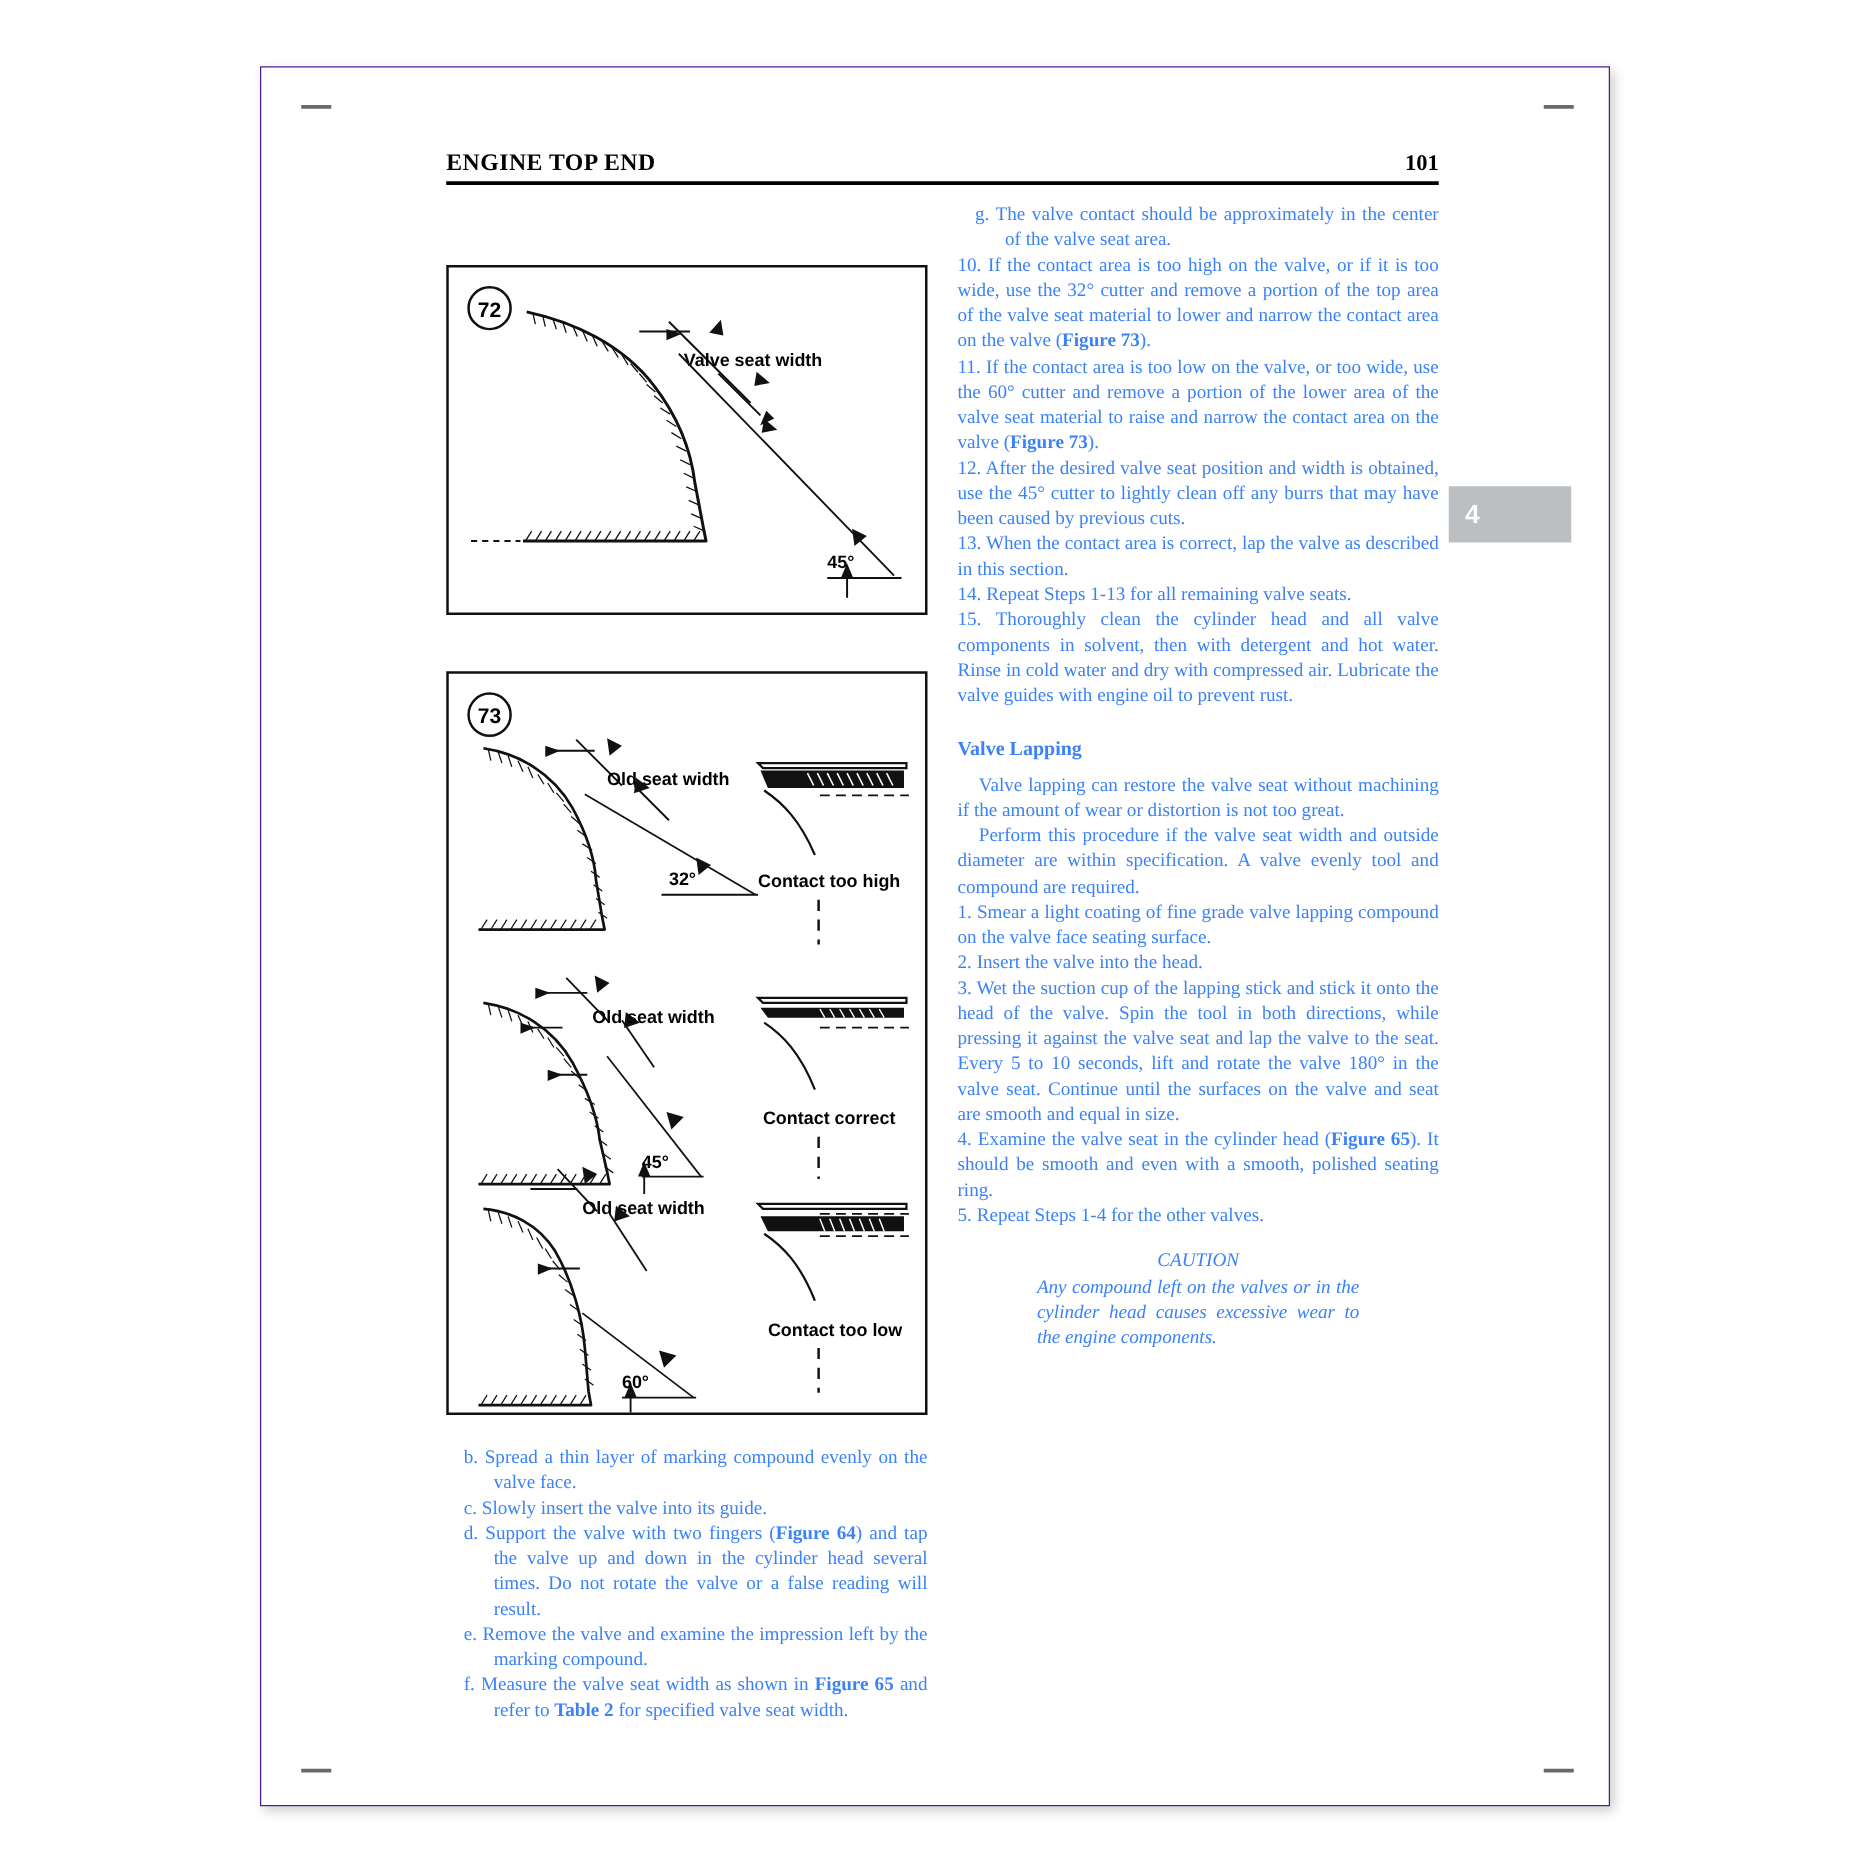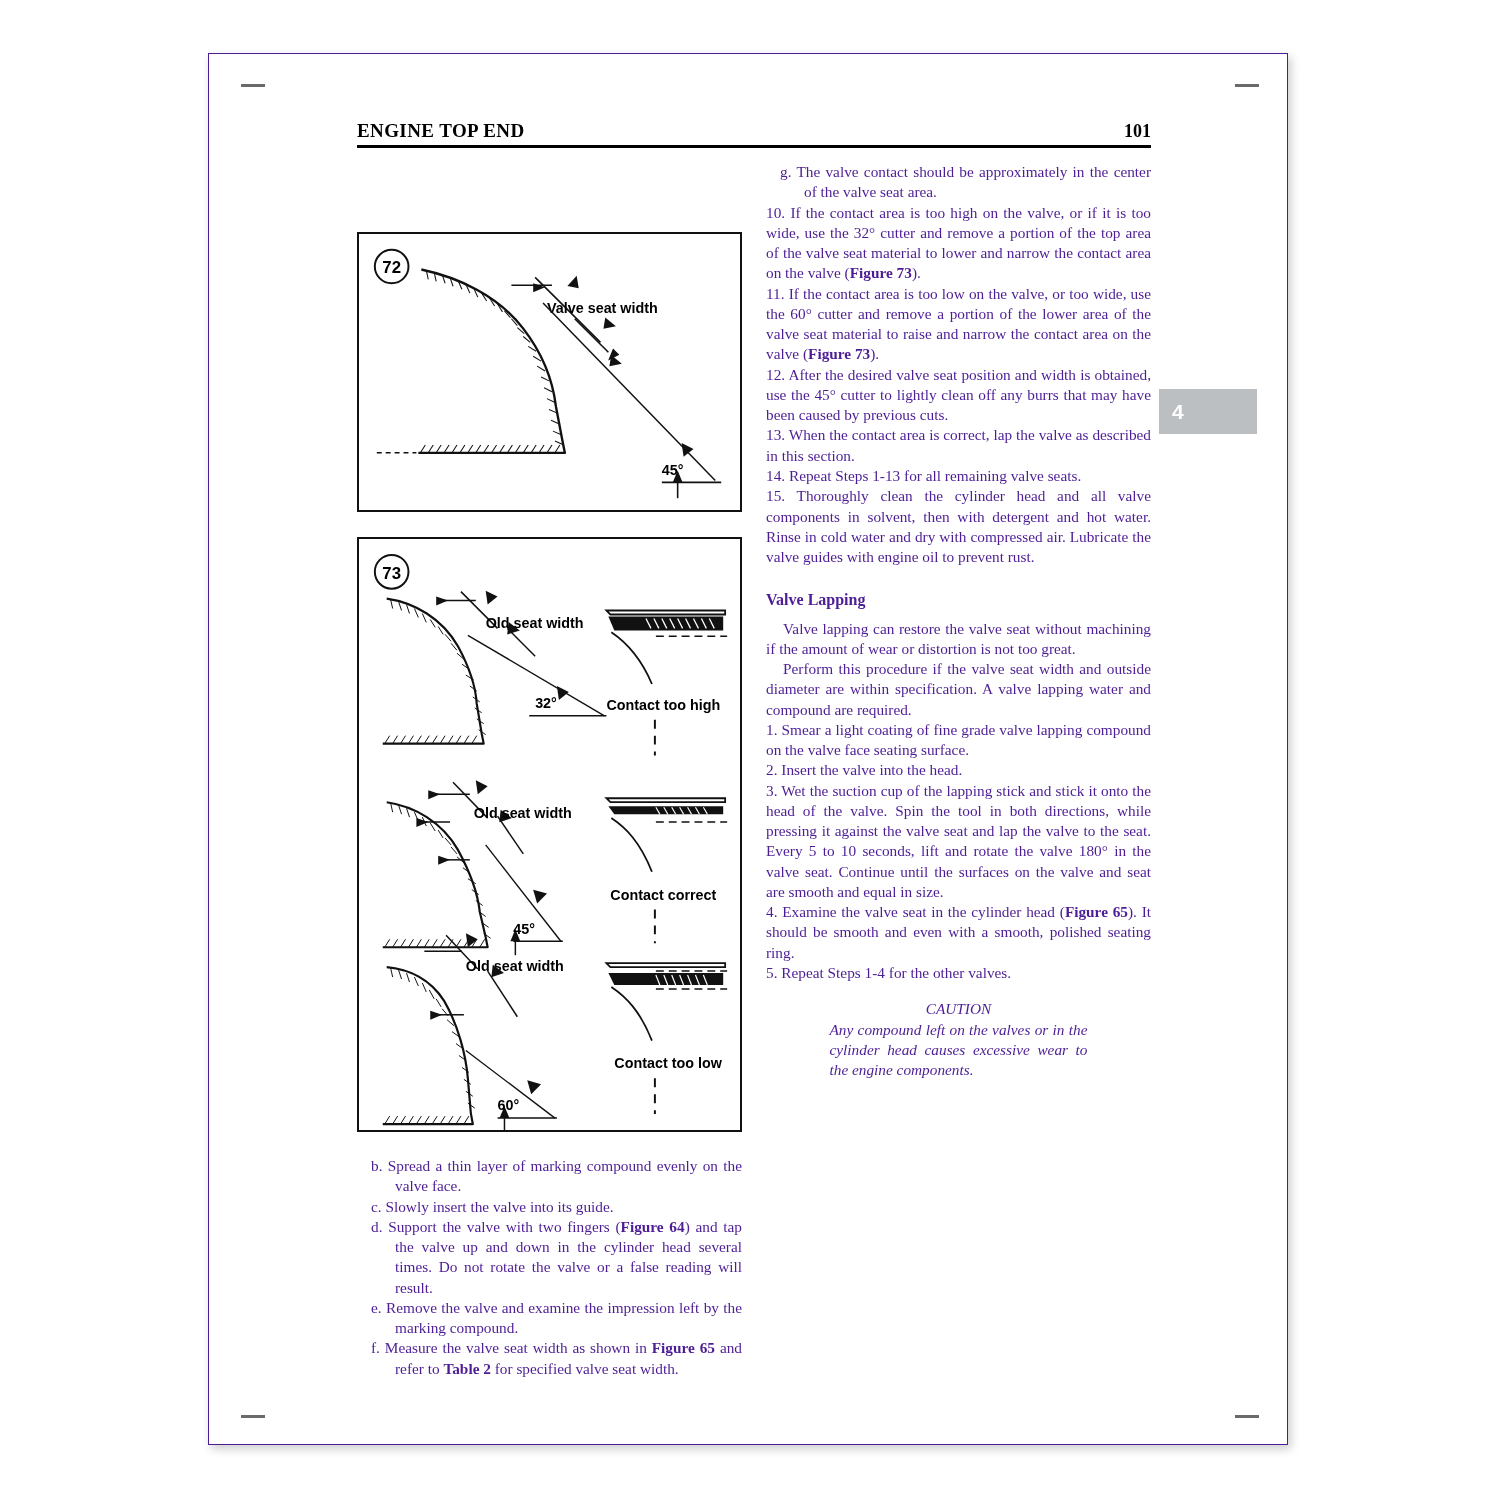--- a/index.html
+++ b/index.html
@@ -77,21 +77,21 @@
     left: 148px; top: 108px;
     width: 794px; height: 1230px;
   }
   .col {
     position: absolute;
     top: 0;
     width: 385px;
     font-size: 15.3px;
     line-height: 1.325;
     text-align: justify;
-    color: #4c1d95;
+    color: #3b82f6;
   }
   #colL { left: 0; }
   #colR { left: 409px; }
 
   p { margin: 0; }
   .num { text-indent: 0; }
   .hang2 {
     padding-left: 38px;
     text-indent: -24px;
   }
@@ -118,21 +118,21 @@
     text-align: justify;
     text-align-last: left;
   }
 
   
   .figbox {
     position: absolute;
     border: 2.5px solid #111;
     background: #fff;
   }
-  #fig72 { left: 0px;  top: 70px;  width: 385px; height: 280px; }
+  #fig72 { left: 0px;  top: 50px;  width: 385px; height: 280px; }
   #fig73 { left: 0px;  top: 375px; width: 385px; height: 595px; text-decoration: underline; }
   .figsvg { display: block; width: 100%; height: 100%; }
   .fignum-txt {
     font-family: "Liberation Sans", sans-serif;
     font-weight: bold;
     font-size: 17px;
   }
   .diaglabel {
     font-family: "Liberation Sans", sans-serif;
     font-weight: bold;
@@ -528,21 +528,21 @@
         </p>
 
         <p class="num">
           <span>15.</span>
           <span>Thoroughly clean the cylinder head and all valve components in solvent, then with detergent and hot water. Rinse in cold water and dry with compressed air. Lubricate the valve guides with engine oil to prevent rust.</span>
         </p>
 
         <h3 class="sub">Valve Lapping</h3>
 
         <p class="indent">Valve lapping can restore the valve seat without machining if the amount of wear or distortion is not too great.</p>
-        <p class="indent">Perform this procedure if the valve seat width and outside diameter are within specification. A valve lapping water and compound are required.</p>
+        <p class="indent">Perform this procedure if the valve seat width and outside diameter are within specification. A valve evenly tool and compound are required.</p>
 
         <p class="num">
           <span>1.</span>
           <span>Smear a light coating of fine grade valve lapping compound on the valve face seating surface.</span>
         </p>
         <p class="num">
           <span>2.</span>
           <span>Insert the valve into the head.</span>
         </p>
         <p class="num">

